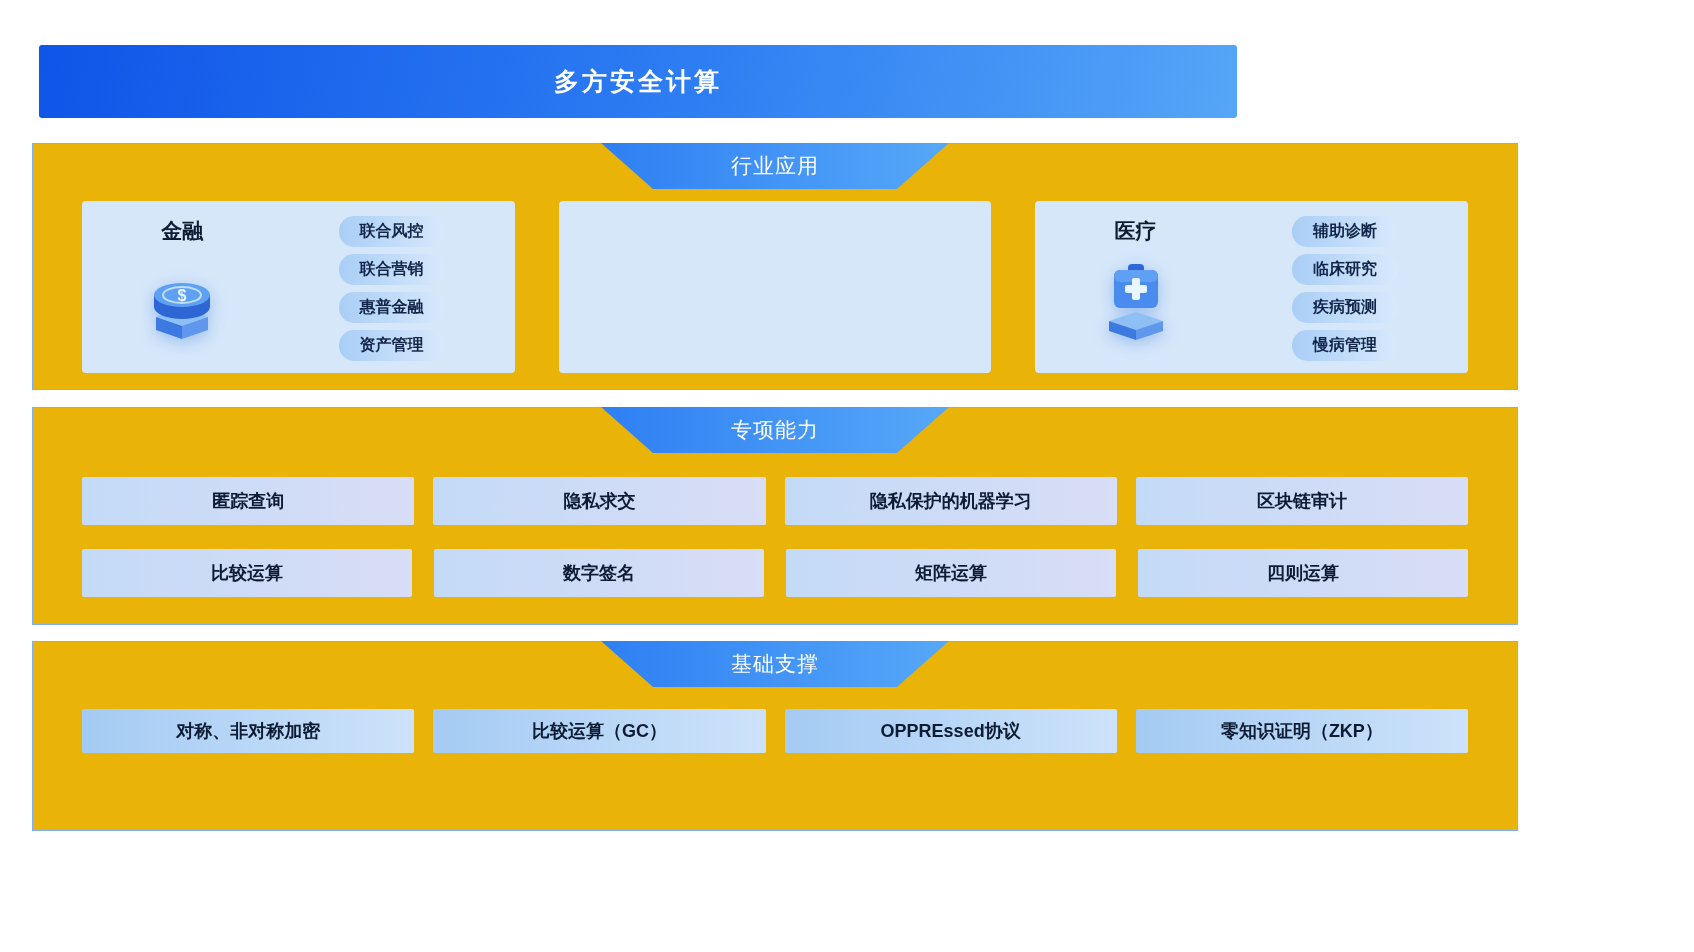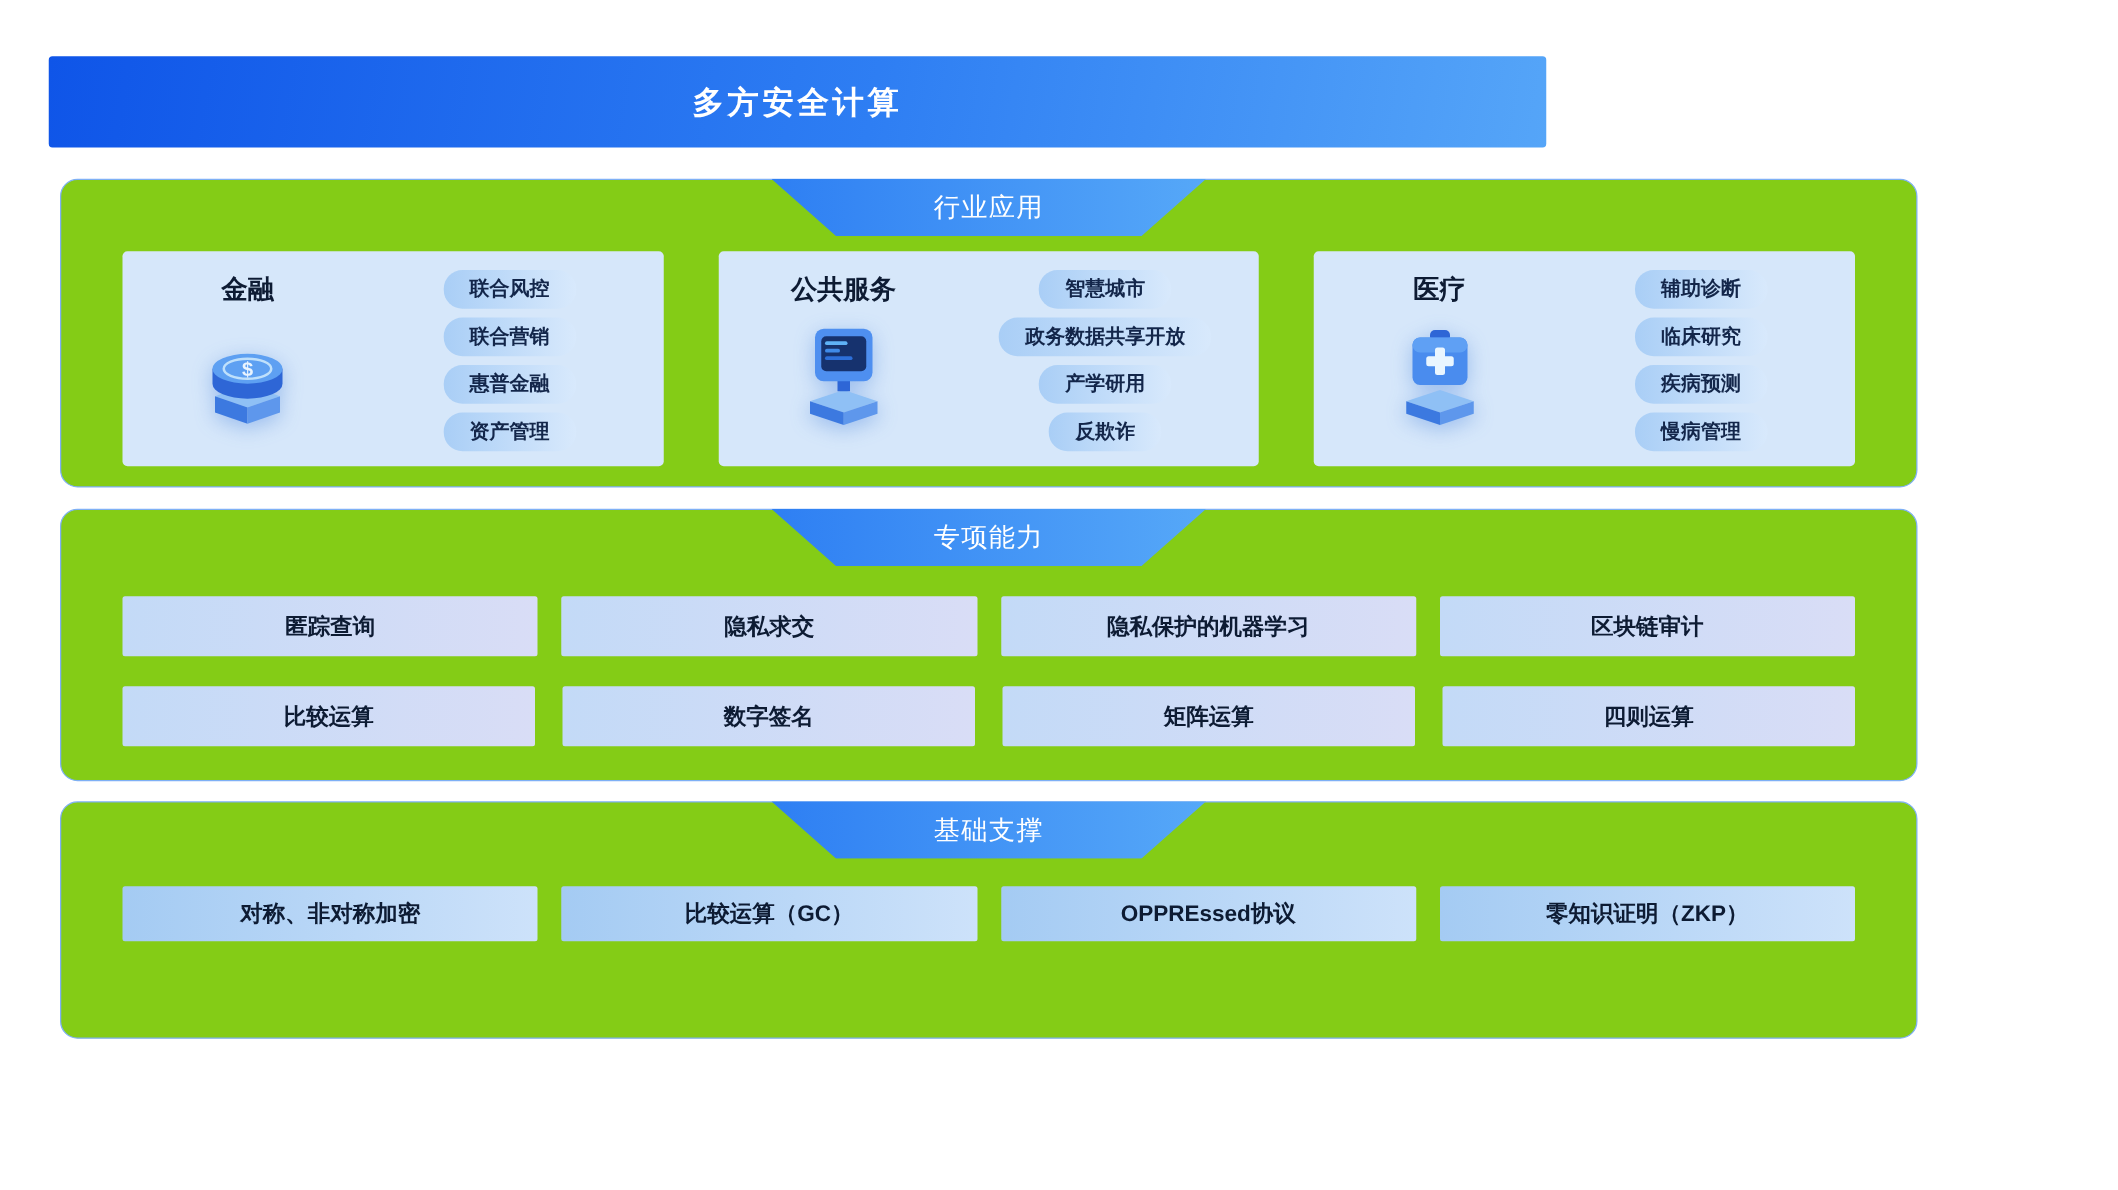--- a/index.html
+++ b/index.html
@@ -10,22 +10,22 @@
   
   .banner {
     position:absolute; left:39px; top:45px; width:1198px; height:73px;
     background:linear-gradient(100deg, #0f55e8 0%, #2e7ef3 55%, #55a5f8 100%);
     border-radius:3px; display:flex; align-items:center; justify-content:center;
   }
   .banner .banner-title { color:#ffffff; font-size:25px; font-weight:bold; letter-spacing:3px; }
 
   
   .panel {
-    position:absolute; left:48px; width:1486px;
-    background:#84cc16; border:1px solid #7fb0f5; border-radius:14px;
+    position:absolute; left:32px; width:1486px;
+    background:#eab308; border:1px solid #7fb0f5; border-radius:0;
   }
   .sec1 { top:143px; height:247px; }
   .sec2 { top:407px; height:218px; }
   .sec3 { top:641px; height:190px; }
 
   .sec-header {
     position:absolute; top:-1px; left:50%; transform:translateX(-50%);
     width:348px; height:46px;
     background:linear-gradient(90deg, #2e7ff3, #56a8f8);
     clip-path:polygon(0 0, 100% 0, 296px 100%, 52px 100%);
@@ -99,42 +99,20 @@
         </div>
         <div class="cat-tags">
           <div class="pill">联合风控</div>
           <div class="pill">联合营销</div>
           <div class="pill">惠普金融</div>
           <div class="pill">资产管理</div>
         </div>
       </div>
 
       <div class="category">
-        <div class="cat-left">
-          <div class="cat-name">公共服务</div>
-          <span class="cat-icon">
-            <svg width="92" height="92" viewBox="0 0 92 92" xmlns="http://www.w3.org/2000/svg">
-              <polygon points="46,61 73,70 46,79 19,70" fill="#8fc0f5"></polygon>
-              <polygon points="19,70 46,79 46,89 19,80" fill="#3c79e0"></polygon>
-              <polygon points="73,70 46,79 46,89 73,80" fill="#5e97ec"></polygon>
-              <rect x="41" y="52" width="10" height="10" fill="#2e66d6"></rect>
-              <rect x="23" y="12" width="46" height="42" rx="7" fill="#4e8ff0"></rect>
-              <rect x="28" y="18" width="36" height="28" rx="4" fill="#16326e"></rect>
-              <rect x="31" y="22" width="18" height="3" rx="1.5" fill="#5fb2f7"></rect>
-              <rect x="31" y="28" width="12" height="3" rx="1.5" fill="#3f8ae8"></rect>
-              <rect x="31" y="34" width="22" height="3" rx="1.5" fill="#2d6fd9"></rect>
-            </svg>
-          </span>
-        </div>
-        <div class="cat-tags">
-          <div class="pill">智慧城市</div>
-          <div class="pill">政务数据共享开放</div>
-          <div class="pill">产学研用</div>
-          <div class="pill">反欺诈</div>
-        </div>
       </div>
 
       <div class="category">
         <div class="cat-left">
           <div class="cat-name">医疗</div>
           <span class="cat-icon">
             <svg width="92" height="92" viewBox="0 0 92 92" xmlns="http://www.w3.org/2000/svg">
               <polygon points="46,61 73,70 46,79 19,70" fill="#8fc0f5"></polygon>
               <polygon points="19,70 46,79 46,89 19,80" fill="#3c79e0"></polygon>
               <polygon points="73,70 46,79 46,89 73,80" fill="#5e97ec"></polygon>

